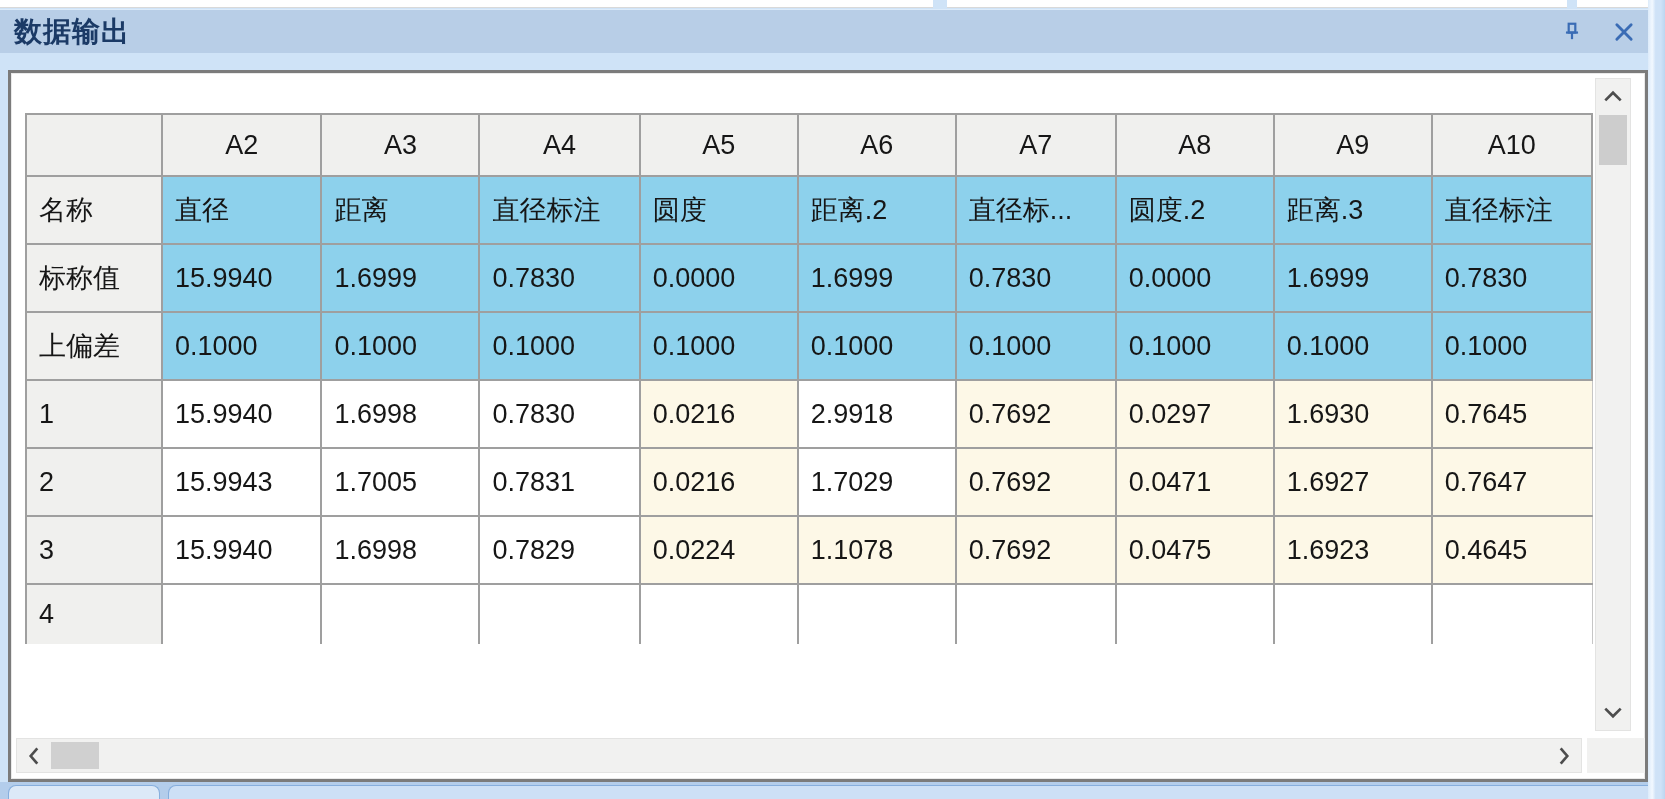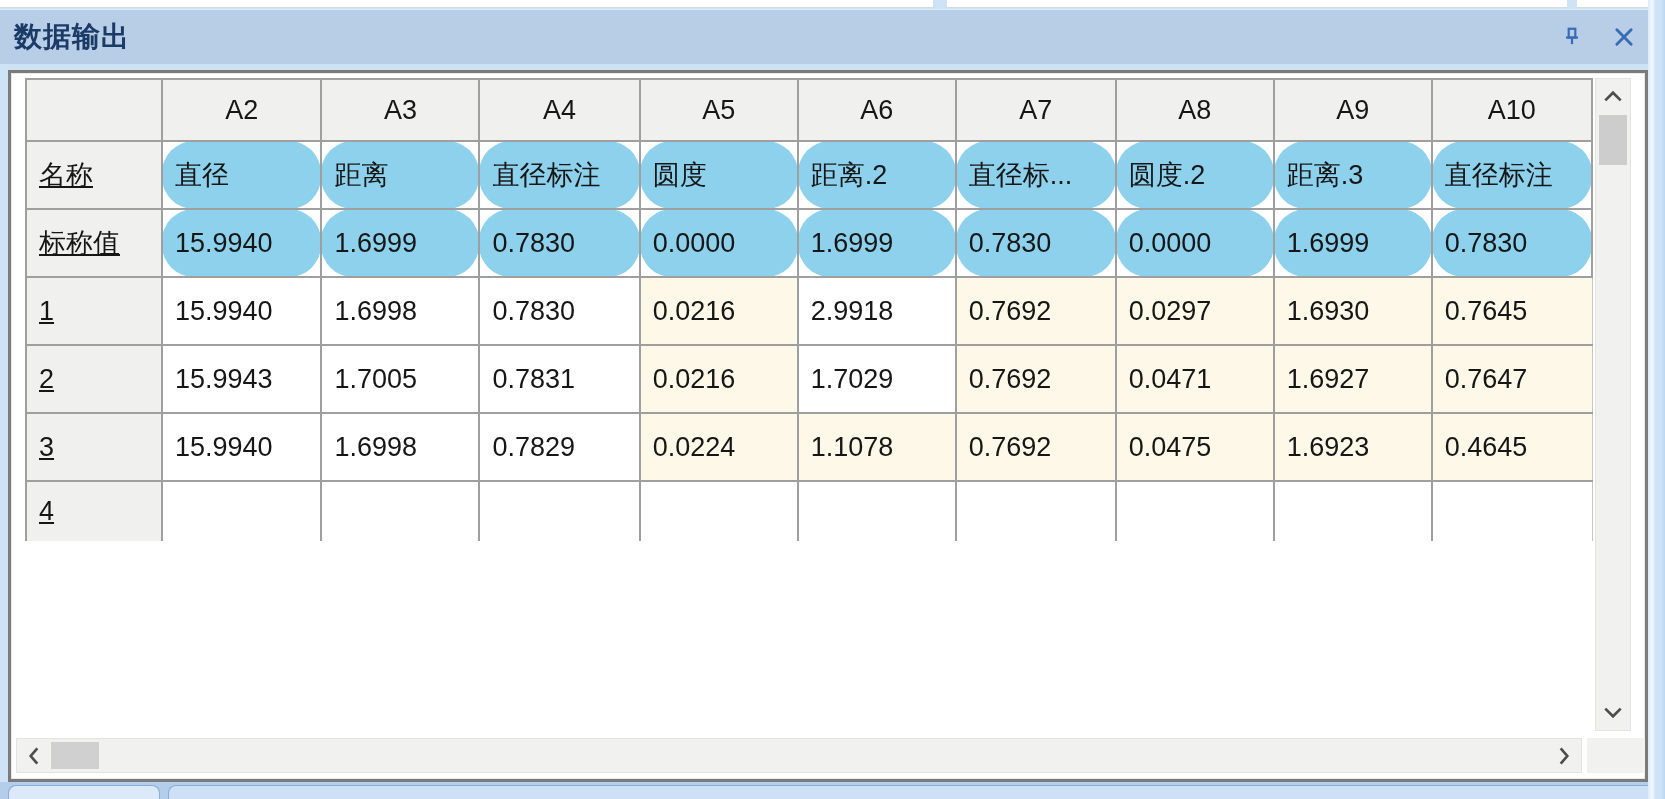--- a/index.html
+++ b/index.html
@@ -13,49 +13,49 @@
 
   
   .top-strip { position:absolute; left:0; top:0; width:1665px; height:9px; }
   .top-seg { position:absolute; top:0; height:8px; background:#ffffff; border-bottom:1px solid #d9d9d9; }
   .top-seg.s1 { left:0; width:933px; }
   .top-seg.s2 { left:947px; width:620px; }
   .top-seg.s3 { left:1577px; width:73px; }
 
   
   .titlebar {
-    position:absolute; left:0; top:9px; width:1665px; height:55px;
+    position:absolute; left:0; top:9px; width:1665px; height:44px;
     background:#b8cee7; border-top:1px solid #dcebfa;
     display:flex; align-items:center; padding:0 14px;
   }
   .title-text { color:#1b3a66; font-size:28px; font-weight:bold; letter-spacing:1px; }
   .titlebar-icons { margin-left:auto; display:flex; align-items:center; gap:26px; padding-right:14px; }
   .tb-icon { width:26px; height:26px; display:flex; align-items:center; justify-content:center; cursor:pointer; }
 
   
   .panel {
     position:absolute; left:8px; top:70px; width:1640px; height:712px;
     background:#ffffff; border:3px solid #7b7b7b;
     box-shadow:inset 0 0 0 1px #e9e9e9;
   }
   .viewport {
     position:absolute; left:14px; top:5px; right:52px; bottom:42px;
     overflow:hidden;
   }
-  table.grid { border-collapse:collapse; table-layout:fixed; }
+  table.grid { border-collapse:collapse; table-layout:fixed;margin-top:35px; }
   table.grid col.c-label { width:140px; }
   table.grid col.c-data  { width:164px; }
   .grid td, .grid th {
     height:68px; font-size:27px; font-weight:normal; color:#161616;
     border:2px solid #9f9f9f; padding:0 0 0 12px; text-align:left;
     vertical-align:middle; white-space:nowrap; overflow:hidden;
   }
   .grid tr.colhead-row th { height:62px; text-align:center; padding:0; background:#f0f0ee; }
-  .grid td.rowlabel { background:#f0f0ee;text-decoration:underline; }
-  .grid td.blue  { background:#8dd1ec;border-radius:32px; }
+  .grid td.rowlabel { background:#f0f0ee; }
+  .grid td.blue  { background:#8dd1ec; }
   .grid td.white { background:#ffffff; }
   .grid td.cream { background:#fdf8e7; }
   .grid tr.data-row td { border-right:1px solid #c6c6c6; }
   .grid tr.data-row td.rowlabel { border-right:2px solid #9f9f9f; }
   .grid tr.row4 td { height:60px; border-bottom:none; }
 
   
   .vscroll {
     position:absolute; top:5px; right:14px; width:36px; bottom:48px;
     background:#f1f1f0; border:1px solid #e3e3e2;
@@ -160,20 +160,32 @@
               <td class="blue">15.9940</td>
               <td class="blue">1.6999</td>
               <td class="blue">0.7830</td>
               <td class="blue">0.0000</td>
               <td class="blue">1.6999</td>
               <td class="blue">0.7830</td>
               <td class="blue">0.0000</td>
               <td class="blue">1.6999</td>
               <td class="blue">0.7830</td>
             </tr>
+            <tr>
+              <td class="rowlabel">上偏差</td>
+              <td class="blue">0.1000</td>
+              <td class="blue">0.1000</td>
+              <td class="blue">0.1000</td>
+              <td class="blue">0.1000</td>
+              <td class="blue">0.1000</td>
+              <td class="blue">0.1000</td>
+              <td class="blue">0.1000</td>
+              <td class="blue">0.1000</td>
+              <td class="blue">0.1000</td>
+            </tr>
             <tr class="data-row">
               <td class="rowlabel">1</td>
               <td class="white">15.9940</td>
               <td class="white">1.6998</td>
               <td class="white">0.7830</td>
               <td class="cream">0.0216</td>
               <td class="white">2.9918</td>
               <td class="cream">0.7692</td>
               <td class="cream">0.0297</td>
               <td class="cream">1.6930</td>

